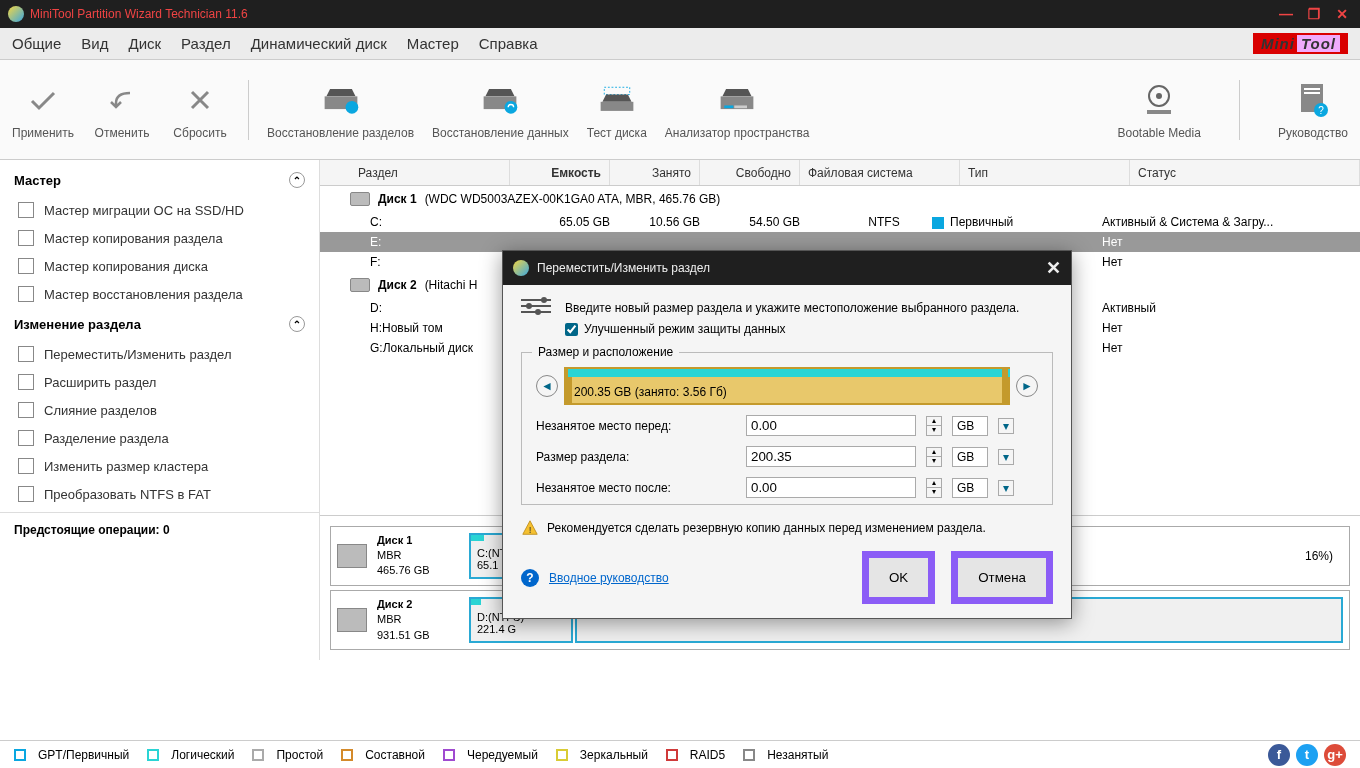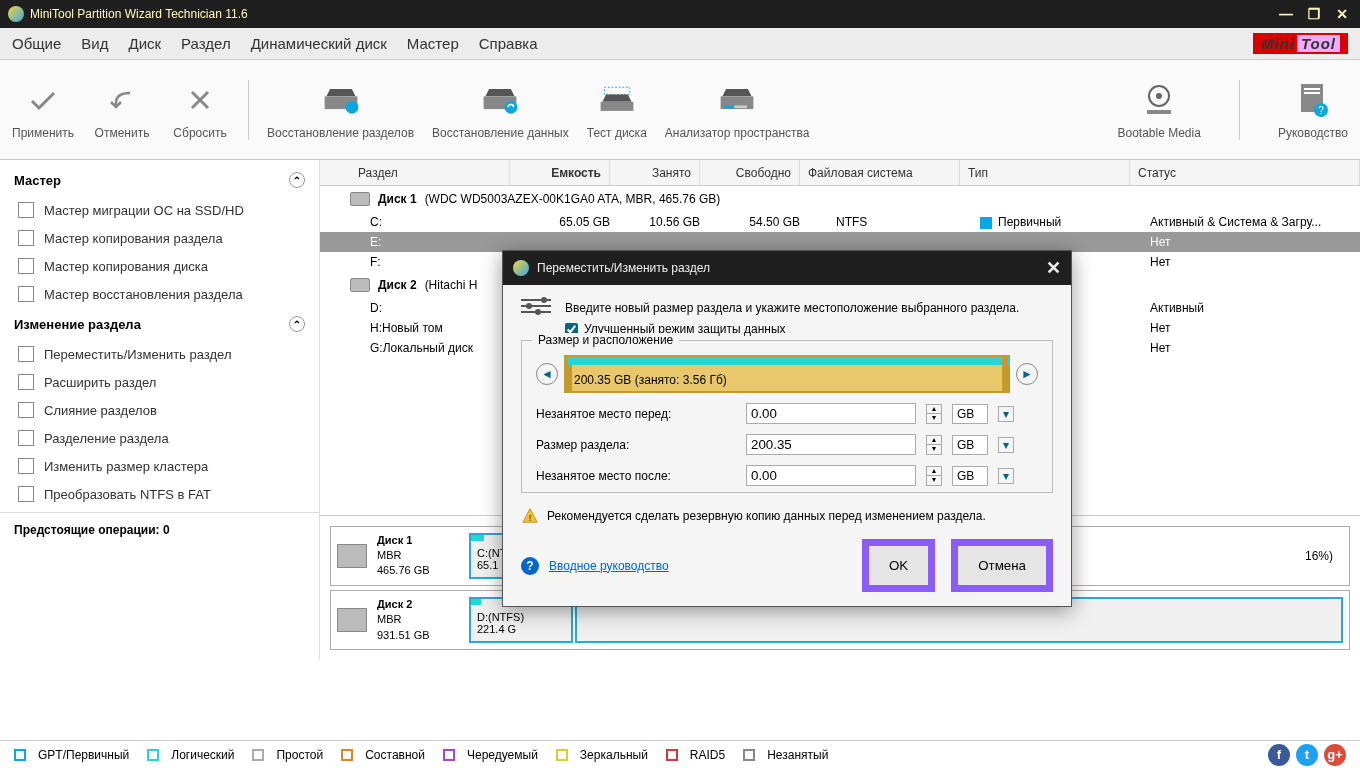--- a/index.html
+++ b/index.html
@@ -1,19 +1,19 @@
 <!DOCTYPE html>
 <html><head>
 <meta charset="utf-8">
 <style>
 * { margin: 0; padding: 0; box-sizing: border-box; font-family: "Segoe UI", Tahoma, sans-serif; }
 body { background: #fff; width: 1360px; height: 768px; overflow: hidden; font-size: 12px; position: relative; }
 
 
-.titlebar { background: #1f1f1f; height: 28px; display: flex; align-items: center; padding: 0 8px; color: #fef9c3; }
+.titlebar { background: #1f1f1f; height: 28px; display: flex; align-items: center; padding: 0 8px; color: #ef4444; }
 .titlebar .appicon { width: 16px; height: 16px; margin-right: 6px; background: linear-gradient(135deg,#f5d642,#3aa7e0); border-radius: 50%;}
 .titlebar .title { flex: 1; font-size: 12px; }
 .titlebar .win-controls { display: flex; gap: 8px; }
 .titlebar .win-controls span { width: 20px; text-align: center; cursor: pointer; font-size: 14px; font-weight: bold;}
 
 
 .menubar { background: #ececec; height: 32px; display: flex; align-items: center; padding: 0 12px; gap: 20px; border-bottom: 1px solid #ccc; }
 .menubar span { color: #333; cursor: pointer; font-size: 15px; }
 .logo-right { margin-left: auto; background: #d90000; color: #fff; font-weight: bold; font-style: italic; padding: 2px 8px; font-size: 16px; letter-spacing: 1px; }
 .logo-right b { background:#f0abfc; padding:0 4px; margin-left:2px; font-style: italic;}
@@ -39,21 +39,21 @@
 .table-header { display: flex; background: #f5f5f5; border-bottom: 1px solid #ccc; height: 26px; align-items: center; padding-left:30px;}
 .table-header span { padding: 0 8px; font-size:12px; color:#333; border-right:1px solid #ddd; height:100%; display:flex; align-items:center;}
 .th-0{width:160px;} .th-1{width:100px; justify-content:flex-end;font-weight:bold;} .th-2{width:90px; justify-content:flex-end;} .th-3{width:100px; justify-content:flex-end;} .th-4{width:160px;} .th-5{width:170px;} .th-6{flex:1;}
 
 .table-body { flex:1; overflow:hidden;}
 .disk-row { display:flex; align-items:center; padding:6px 8px 6px 30px; gap:8px; font-size:12px;}
 .disk-row .dicon{width:20px;height:14px;background:#bbb;border:1px solid #888;border-radius:2px;}
 .disk-row b{font-weight:bold;}
 .part-row { display:flex; align-items:center; padding:3px 8px 3px 30px; font-size:12px;}
 .part-row.selected{background:#999; color:#fff;}
-.pc-0{width:160px;padding-left:20px;} .pc-1{width:100px;text-align:right;} .pc-2{width:90px;text-align:right;} .pc-3{width:100px;text-align:right;} .pc-4{width:180px;padding-left:36px;} .pc-5{width:170px;} .pc-6{flex:1;}
+.pc-0{width:160px;padding-left:20px;} .pc-1{width:100px;text-align:right;} .pc-2{width:90px;text-align:right;} .pc-3{width:100px;text-align:right;} .pc-4{width:132px;padding-left:36px;text-align:center;} .pc-5{width:170px;} .pc-6{flex:1;}
 .type-box{display:inline-block;width:12px;height:12px;margin-right:6px;vertical-align:middle;}
 
 .disk-maps { border-top:1px solid #ccc; padding:6px;}
 .disk-map { border:1px solid #aaa; display:flex; padding:6px; margin:4px; gap:2px; align-items:center;}
 .dm-info { width:90px; font-size:11px; line-height:1.4;}
 .dm-info b{display:block;}
 .dm-icon{width:30px;height:24px;background:#bbb;border:1px solid #888;margin-right:8px;}
 .dm-bar { border:2px solid #2aa9d4; height:46px; position:relative; background:#f0f0f0; display:flex; align-items:flex-start;}
 .dm-bar .fill{position:absolute;top:0;left:0;height:6px;background:#2ad4d4;}
 .dm-bar .lbl{font-size:11px;padding:12px 6px 0;}
@@ -74,21 +74,21 @@
 .slider-icon{display:flex;flex-direction:column;gap:4px;}
 .slider-icon div{width:30px;height:2px;background:#555;position:relative;}
 .slider-icon div::after{content:'';position:absolute;width:6px;height:6px;background:#555;border-radius:50%;top:-2px;}
 .slider-icon div:nth-child(1)::after{left:20px;}
 .slider-icon div:nth-child(2)::after{left:5px;}
 .slider-icon div:nth-child(3)::after{left:14px;}
 .dlg-intro p{font-size:12px;line-height:1.6;}
 .dlg-intro label{display:flex;align-items:center;gap:6px;margin-top:4px;}
 .dlg-intro input[type=checkbox]{accent-color:#068;}
 
-.fieldset { border:1px solid #bbb; margin-top:4px; padding:14px 14px 6px; position:relative;}
+.fieldset { border:1px solid #bbb; margin-top:16px; padding:14px 14px 6px; position:relative;}
 .fieldset .legend-t{position:absolute;top:-8px;left:10px;background:#f5f5f5;padding:0 6px;font-size:12px;}
 .size-bar-row{display:flex;align-items:center;gap:6px;}
 .arrow-btn{width:22px;height:22px;border:1px solid #888;border-radius:50%;display:flex;align-items:center;justify-content:center;cursor:pointer;color:#068;}
 .size-bar{flex:1;height:38px;border:2px solid #c49a2c;background:#e8c86b;position:relative;}
 .size-bar .fill{position:absolute;top:0;left:2px;right:2px;height:8px;background:#2ad4d4;}
 .size-bar .lbl{position:absolute;bottom:4px;left:8px;font-size:12px;}
 .handle{position:absolute;top:0;bottom:0;width:6px;background:#c49a2c;}
 .handle.l{left:0;} .handle.r{right:0;}
 
 .form-row{display:flex;align-items:center;margin-top:10px;gap:10px;}

